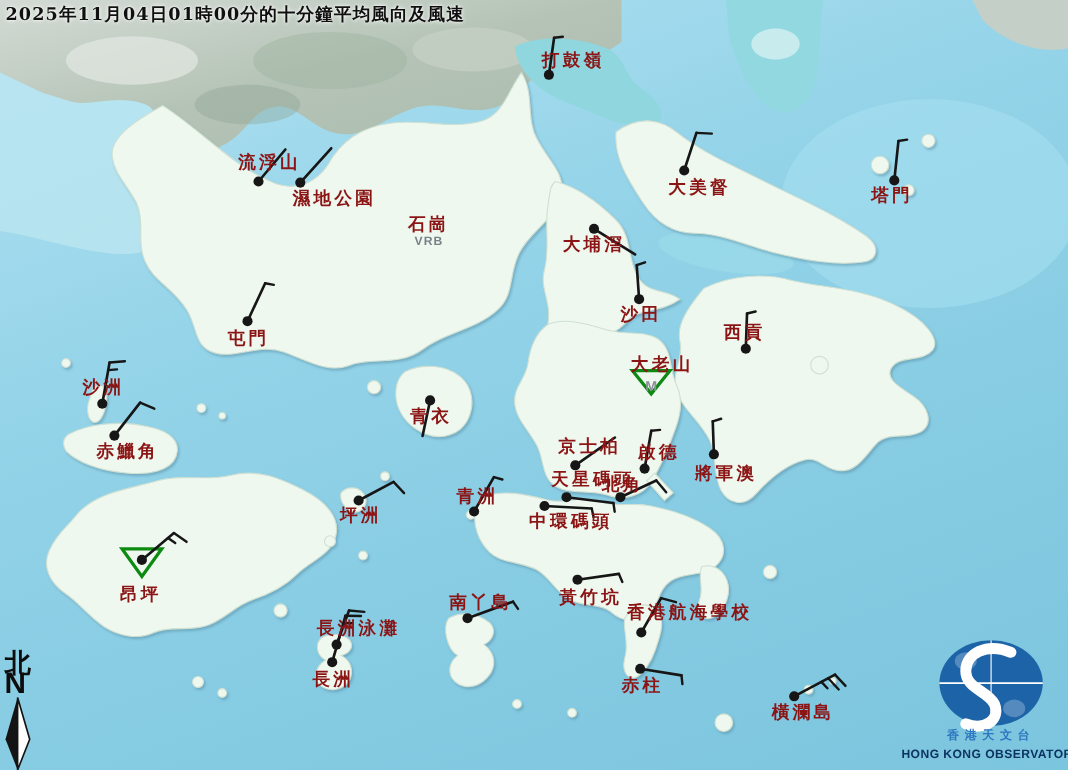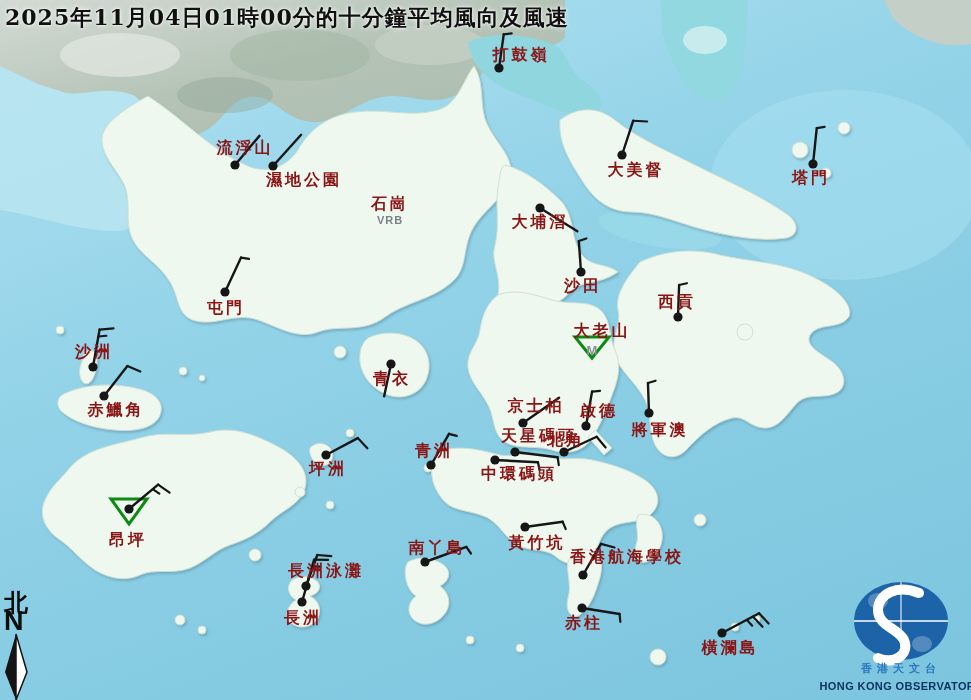--- a/index.html
+++ b/index.html
@@ -3,21 +3,21 @@
 <meta charset="utf-8">
 <style>
   html,body{margin:0;padding:0;}
   .screen{position:relative;width:971px;height:700px;overflow:hidden;
           font-family:"DejaVu Sans",sans-serif;
           background:linear-gradient(160deg,#b4e2f2 0%,#95d4e9 35%,#85cbe2 70%,#7cc5de 100%);}
   .screen svg{position:absolute;left:0;top:0;}
   #label-layer{position:absolute;left:0;top:0;width:100%;height:100%;pointer-events:none;}
   .map-title{position:absolute;left:5px;top:3px;
              font-family:"DejaVu Serif","Liberation Serif",serif;
-             font-size:22px;font-weight:600;color:#101010;letter-spacing:1px;
+             font-size:16px;font-weight:600;color:#101010;letter-spacing:1px;
              text-shadow:0 0 5px rgba(255,255,255,.95),0 0 2px rgba(255,255,255,.9);}
   .stn-label{position:absolute;transform:translateX(-50%);white-space:nowrap;
              font-family:"DejaVu Serif","Liberation Serif",serif;
              font-size:16px;font-weight:bold;color:#8B1414;letter-spacing:3px;line-height:1.05;}
   .stn-sub{position:absolute;transform:translateX(-50%);white-space:nowrap;
            font-family:"Liberation Sans",sans-serif;font-size:11px;font-weight:bold;
            color:#7a8088;letter-spacing:1px;}
   .compass-cn{position:absolute;left:4px;top:587px;font-family:"DejaVu Serif",serif;
               font-size:24px;font-weight:bold;color:#0d0d0d;}
   .compass-n{position:absolute;left:4px;top:608px;font-family:"Liberation Sans",sans-serif;

